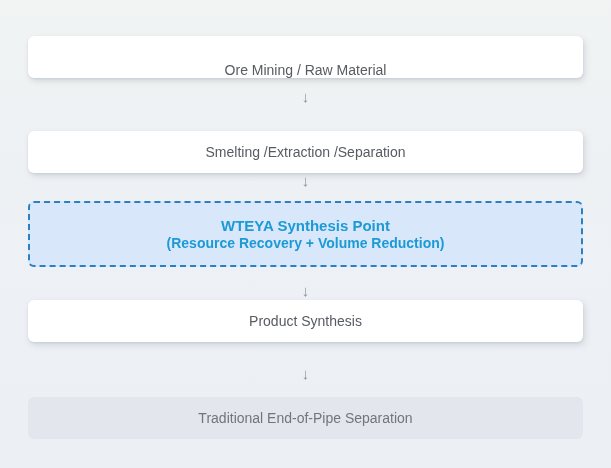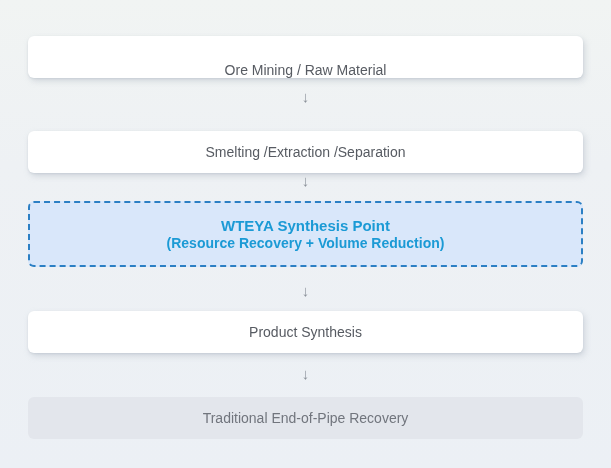--- a/index.html
+++ b/index.html
@@ -59,21 +59,21 @@
     font-size: 15px;
     color: var(--arrow, #8d939b);
     user-select: none;
   }
   #node-1 { top: 36px; justify-content: flex-end; }
   #arrow-1 { top: 90px; }
   #node-2 { top: 131px; }
   #arrow-2 { top: 174px; }
   #node-3 { top: 201px; }
   #arrow-3 { top: 284px; }
-  #node-4 { top: 311px; }
+  #node-4 { top: 300px; }
   #arrow-4 { top: 367px; }
   #node-5 { top: 397px; }
 </style>
 </head>
 <body>
 
 <div class="canvas">
 
   <div id="node-1" class="node node-default">
     <span>Ore Mining / Raw Material</span>
@@ -94,16 +94,16 @@
 
   <div id="arrow-3" class="arrow">↓</div>
 
   <div id="node-4" class="node node-default">
     <span>Product Synthesis</span>
   </div>
 
   <div id="arrow-4" class="arrow">↓</div>
 
   <div id="node-5" class="node node-muted">
-    <span>Traditional End-of-Pipe Recovery</span>
+    <span>Traditional End-of-Pipe Separation</span>
   </div>
 
 </div>
 
 </body></html>

